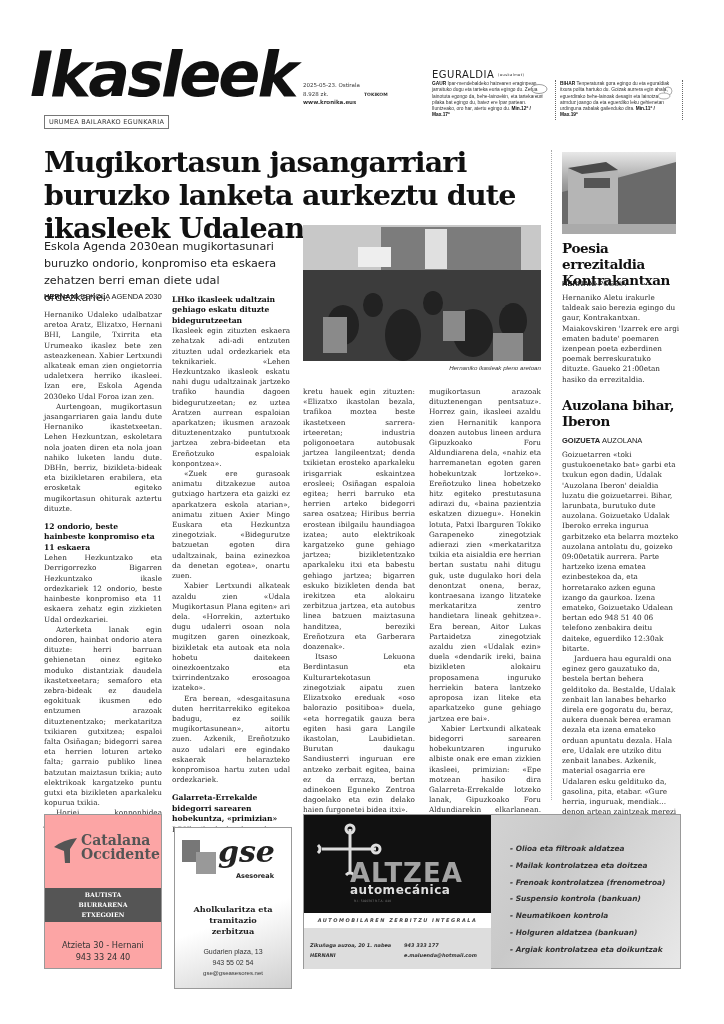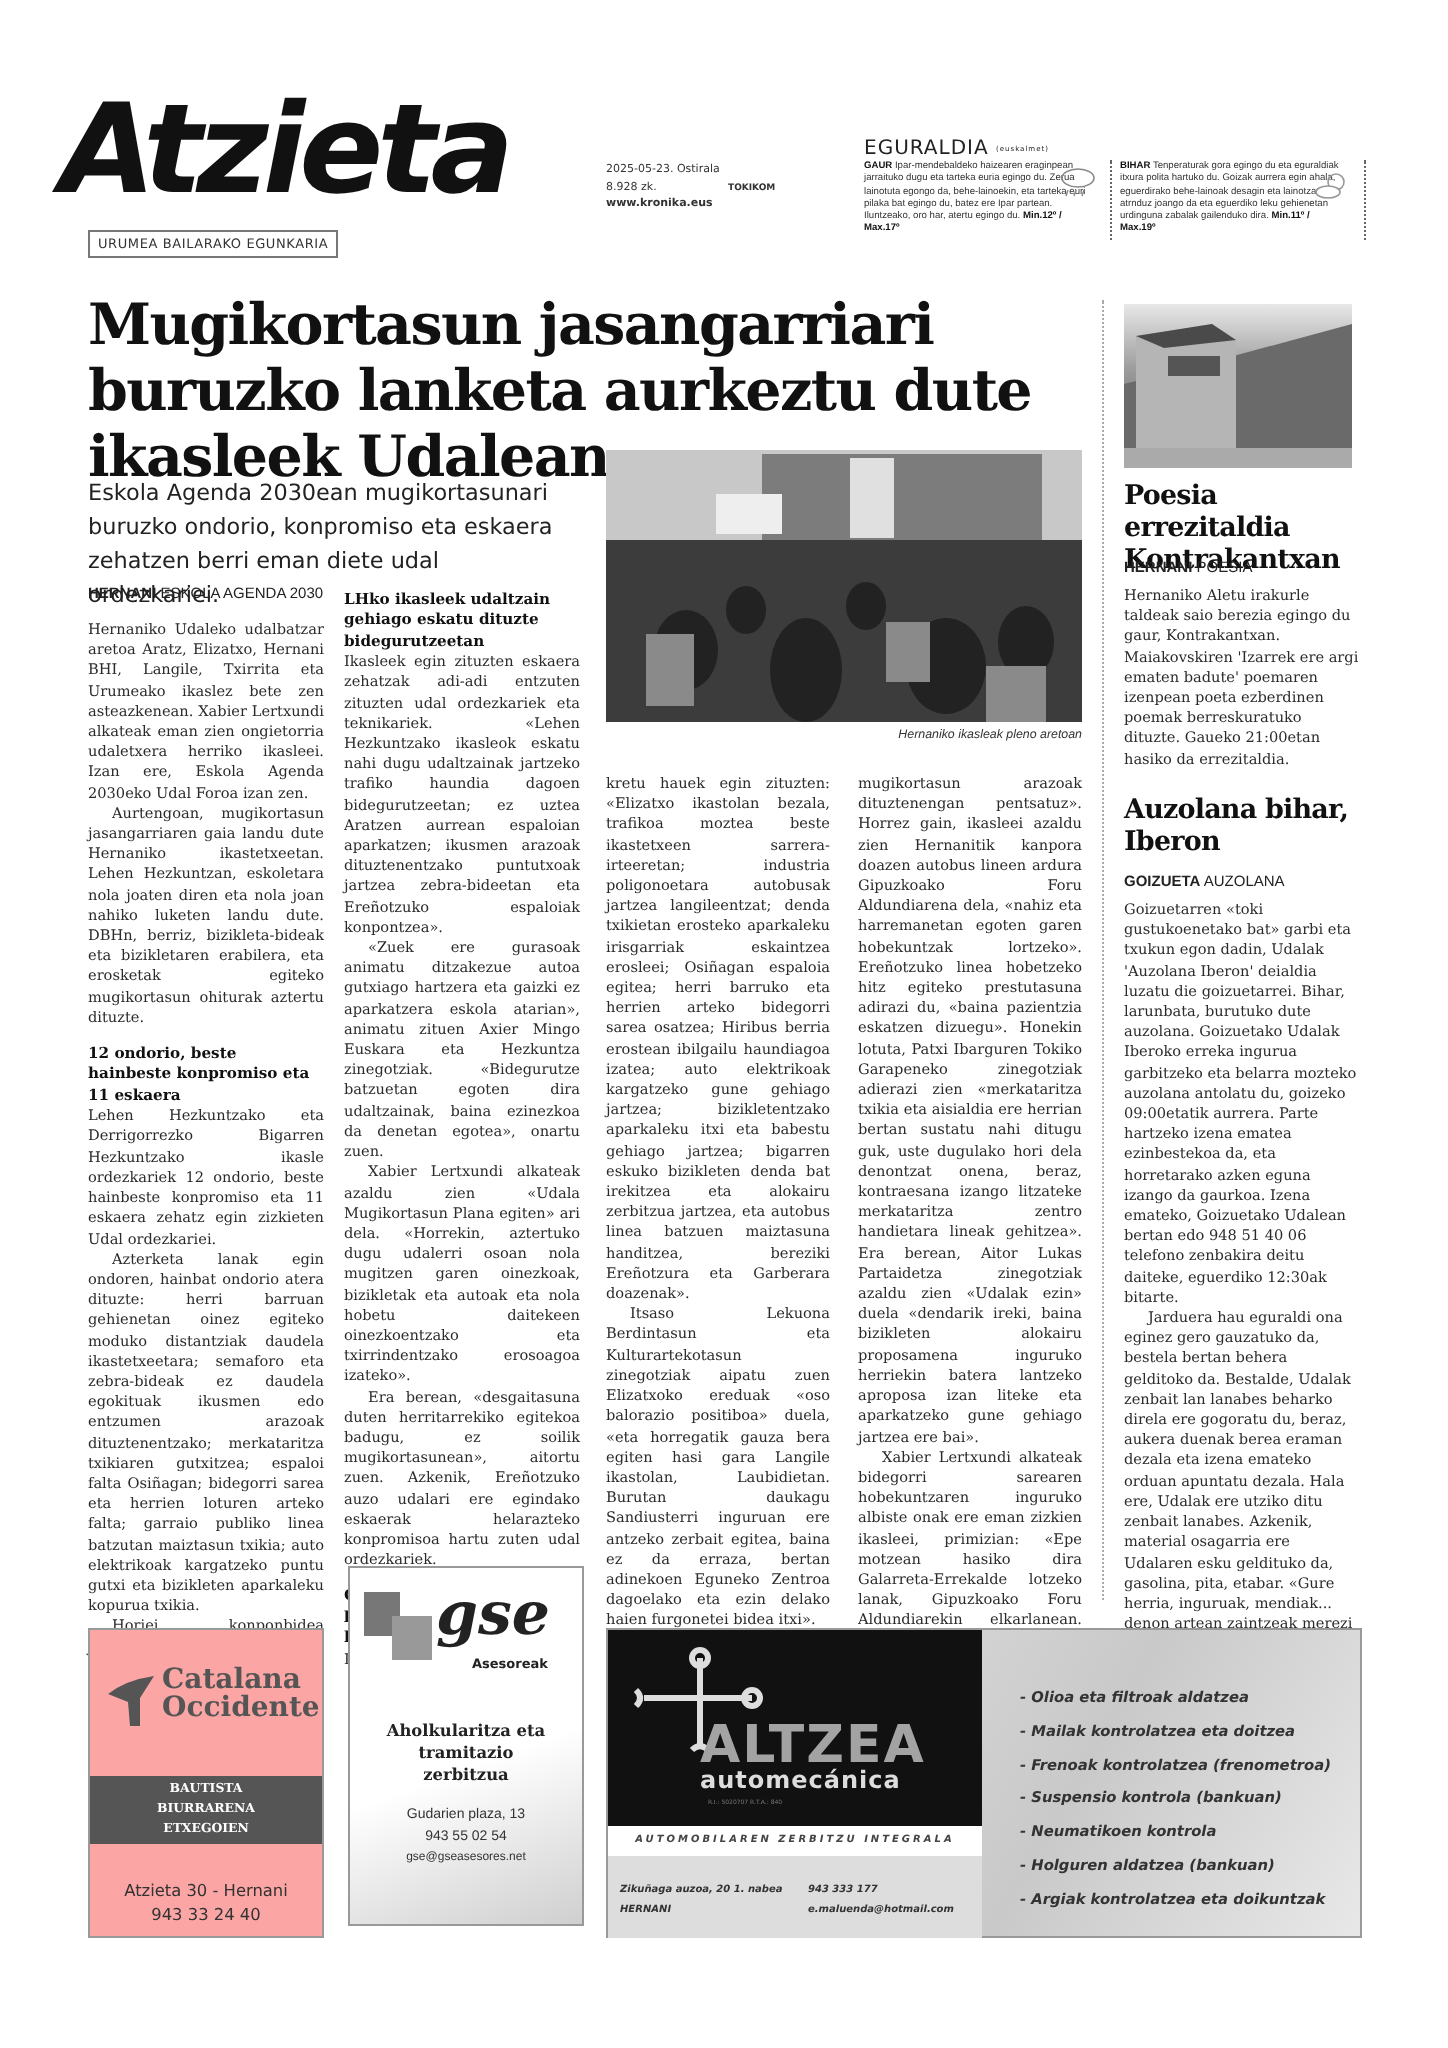--- a/index.html
+++ b/index.html
@@ -56,21 +56,21 @@
   .sk2 { left: 562px; top: 436px; }
   .sc2 { left: 562px; top: 450px; width: 118px; }
   .side-col { font-family: "DejaVu Serif", serif; font-size: 7.3px; line-height: 10.2px; color: #2a2a2a; text-align: left; }
   .side-col p.ind { text-indent: 12px; }
 
   .vdots { border-left: 1px dotted #aaa; }
 
   
   .ad { border: 1px solid #999; background: #fca5a5; }
   .ad1 { left: 44px; top: 814px; width: 118px; height: 155px; }
-  .ad2 { left: 174px; top: 783px; width: 118px; height: 180px; background: linear-gradient(160deg, #fff 55%, #cfcfcf 100%); }
+  .ad2 { left: 174px; top: 827px; width: 118px; height: 162px; background: linear-gradient(160deg, #fff 55%, #cfcfcf 100%); }
   .ad3 { left: 303px; top: 814px; width: 378px; height: 155px; background: linear-gradient(120deg, #e6e6e6, #c9c9c9 60%, #e8e8e8); }
 
   .cat-logo { position: absolute; left: 8px; top: 18px; width: 100px; font-family: "DejaVu Serif", serif; font-weight: bold; color: #555; }
   .cat-logo .n1 { position: absolute; left: 28px; top: 0; font-size: 14px; line-height: 14px; }
   .cat-logo .n2 { position: absolute; left: 28px; top: 14px; font-size: 14px; line-height: 14px; }
   .cat-logo .n3 { position: absolute; left: 28px; top: 32px; font-size: 8px; font-weight: bold; margin-top: 34px; }
   .cat-band { position: absolute; left: 0; top: 73px; width: 116px; height: 34px; background: #555; color: #fff; text-align: center; font-family: "DejaVu Serif", serif; font-weight: bold; font-size: 6.2px; line-height: 10px; padding-top: 2px; }
   .cat-addr { position: absolute; left: 0; top: 124px; width: 116px; text-align: center; font-family: "DejaVu Sans", sans-serif; font-size: 8.2px; line-height: 12px; color: #333; }
 
   .gse-logo { position: absolute; left: 5px; top: 6px; width: 108px; height: 52px; }
@@ -83,21 +83,21 @@
   .alt-reg { position: absolute; left: 50px; top: 84px; color: #777; font-family: "DejaVu Sans", sans-serif; font-size: 3px; }
   .alt-band { position: absolute; left: 0; top: 98px; width: 187px; height: 15px; background: #fff; text-align: center; font-family: "DejaVu Sans", sans-serif; font-style: italic; font-weight: bold; font-size: 5px; line-height: 15px; letter-spacing: 1.5px; color: #444; }
   .alt-low { position: absolute; left: 0; top: 113px; width: 187px; height: 41px; background: #ddd; }
   .alt-addr { position: absolute; left: 6px; top: 12px; font-family: "DejaVu Sans", sans-serif; font-style: italic; font-weight: bold; font-size: 5px; line-height: 10px; color: #333; }
   .alt-contact { position: absolute; left: 100px; top: 12px; font-family: "DejaVu Sans", sans-serif; font-style: italic; font-weight: bold; font-size: 5px; line-height: 10px; color: #333; }
   .alt-list { position: absolute; left: 206px; top: 26px; font-family: "DejaVu Sans", sans-serif; font-style: italic; font-weight: bold; font-size: 7.4px; line-height: 16.8px; color: #333; list-style: none; }
 </style>
 </head>
 <body>
 
-<div class="abs logo">Atzieta</div>
+<div class="abs logo">Ikasleek</div>
 <div class="abs tagline">URUMEA BAILARAKO EGUNKARIA</div>
 <div class="abs meta">
   <div>2025-05-23. Ostirala</div>
   <div>8.928 zk.</div>
   <div class="web">www.kronika.eus</div>
 </div>
 <div class="abs tokikom">TOKIKOM</div>
 
 <div class="abs weather-title">
   <span>EGURALDIA</span>

